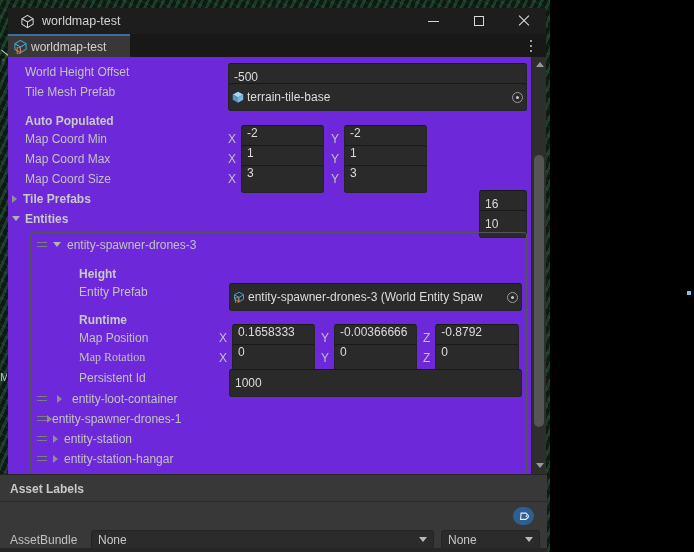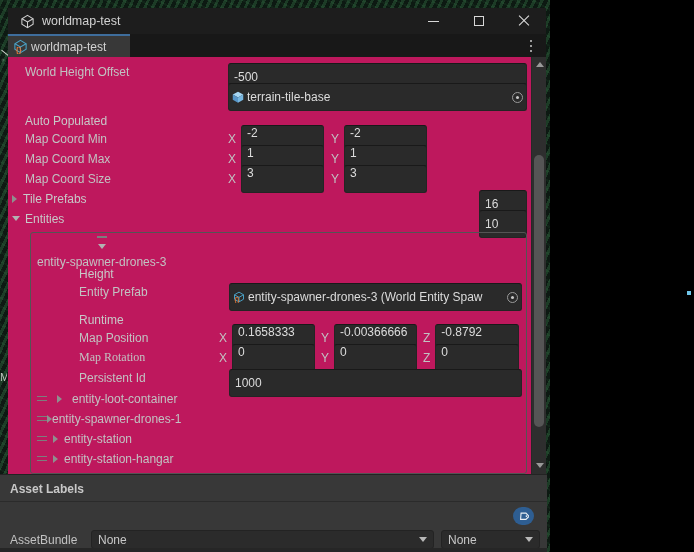--- a/index.html
+++ b/index.html
@@ -36,25 +36,25 @@
 
   .tabbar { position:absolute; left:0; top:26px; width:100%; height:23px; background:#181818; }
   .tab { position:absolute; left:0; top:0; width:122px; height:23px; background:#383838;
     border-top:2px solid #3e6d9c; display:flex; align-items:center; padding-left:5px; }
   .tab .tabicon { width:15px; height:15px; margin-right:3px; flex:none; position:relative; }
   .tab .tabtext { color:#d2d2d2; }
   .kebab { position:absolute; right:8px; top:4px; width:14px; height:16px; }
   .kebab i { position:absolute; left:6px; width:2px; height:2px; border-radius:50%; background:#c8c8c8; }
   .kebab i:nth-child(1){top:2px} .kebab i:nth-child(2){top:7px} .kebab i:nth-child(3){top:12px}
 
-  .content { position:absolute; left:0; top:49px; width:100%; height:417px; background:#be185d; overflow:hidden; }
+  .content { position:absolute; left:0; top:49px; width:100%; height:417px; background:#6d28d9; overflow:hidden; }
 
   .row { position:absolute; height:17px; display:flex; align-items:center; }
   .lbl { color:#c2c2c2; white-space:nowrap; }
-  .hdr { color:#c8c8c8; font-weight:normal; white-space:nowrap; }
+  .hdr { color:#c8c8c8; font-weight:bold; white-space:nowrap; }
 
   .fld { background:#2a2a2a; border:1px solid #242424; border-top-color:#191919; border-radius:3px;
     height:28px; line-height:15px; padding:0 5px; color:#dcdcdc; white-space:nowrap; overflow:hidden; }
   .objfld { display:flex; align-items:center; gap:3px; padding:0 3px; position:relative; }
   .objfld .otext { flex:1; overflow:hidden; white-space:nowrap; color:#dcdcdc; }
   .picker { flex:none; width:11px; height:11px; border:1px solid #9a9a9a; border-radius:50%; position:relative; margin-left:2px; }
   .picker::after { content:""; position:absolute; left:3px; top:3px; width:3px; height:3px; border-radius:50%; background:#c9c9c9; }
 
   .axgrp { display:flex; align-items:center; gap:5px; }
   .axlbl { color:#c2c2c2; flex:none; }
@@ -143,20 +143,23 @@
 
     <div class="content">
 
       <div class="row" style="left:17px; top:6px;">
           <span class="lbl">World Height Offset</span>
         </div>
       <div class="fld row" style="left:220px; top:6px; width:299px;">
           <span>-500</span>
         </div>
 
+      <div class="row" style="left:17px; top:26px;">
+          <span class="lbl">Tile Mesh Prefab</span>
+        </div>
       <div class="fld objfld row" style="left:220px; top:26px; width:299px;">
         <svg width="12" height="12" viewBox="0 0 16 16">
           <polygon points="8,1 15,4.8 8,8.6 1,4.8" fill="#a6d6f2"></polygon>
           <polygon points="1,4.8 8,8.6 8,15.5 1,11.6" fill="#5796c8"></polygon>
           <polygon points="15,4.8 8,8.6 8,15.5 15,11.6" fill="#77b7e0"></polygon>
         </svg>
         <span class="otext">terrain-tile-base</span>
         <span class="picker"></span>
       </div>
 
@@ -211,21 +214,21 @@
       <div class="row" style="left:4px; top:153px; gap:5px;">
         <span class="tri-open"></span>
         <span class="hdr">Entities</span>
       </div>
       <div class="fld row" style="left:471px; top:153px; width:48px;">
           <span>10</span>
         </div>
 
       <div class="groupbox">
 
-        <div class="row" style="left:6px; top:3px; gap:6px;flex-direction:column;">
+        <div class="row" style="left:6px; top:3px; gap:6px;">
           <span class="draghandle"></span>
           <span class="tri-open"></span>
           <span class="lbl">entity-spawner-drones-3</span>
         </div>
 
         <div class="row" style="left:48px; top:32px;">
             <span class="hdr">Height</span>
           </div>
 
         <div class="row" style="left:48px; top:50px;">

